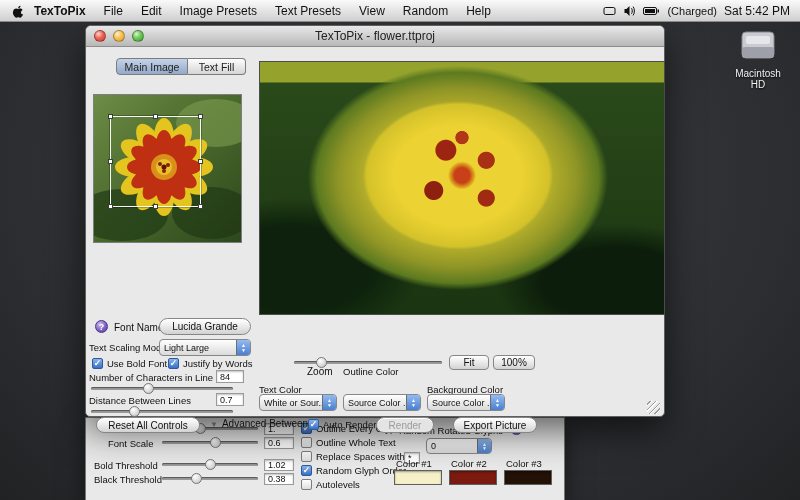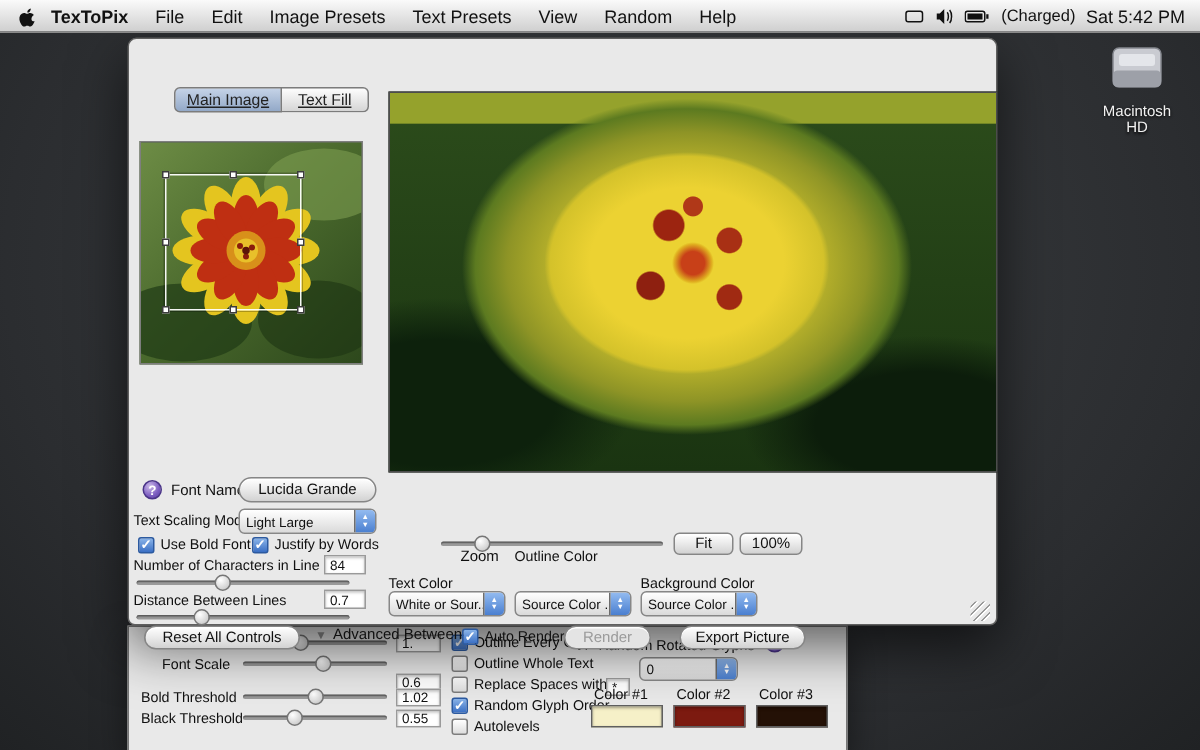--- a/index.html
+++ b/index.html
@@ -32,21 +32,21 @@
   .lights{position:absolute;left:8px;top:4px;display:flex;gap:7px;}
   .light{width:12px;height:12px;border-radius:50%;box-sizing:border-box;border:1px solid rgba(0,0,0,.3);}
   .light.red{background:radial-gradient(circle at 35% 30%,#ffd5cf,#ef6156 45%,#c93a2e);}
   .light.yellow{background:radial-gradient(circle at 35% 30%,#fff0c8,#f6c04f 45%,#d99b27);}
   .light.green{background:radial-gradient(circle at 35% 30%,#d6f5c8,#6cc957 45%,#3f9c33);}
   .content{position:absolute;left:0;top:20px;right:0;bottom:0;}
 
   
   .tab{position:absolute;height:17px;box-sizing:border-box;border:1px solid #7c7c7c;
     background:linear-gradient(#fdfdfd,#d5d5d5);font-size:10.5px;display:flex;align-items:center;
-    justify-content:center;color:#222;text-decoration:underline;}
+    justify-content:center;color:#222;}
   .tab.sel{background:linear-gradient(#c5d3e7,#93a9c8);}
   .tab.first{border-radius:4px 0 0 4px;}
   .tab.last{border-radius:0 4px 4px 0;border-left:none;}
 
   
   .thumb{position:absolute;left:7px;top:48px;width:147px;height:147px;border:1px solid #7e7e7e;
     overflow:hidden;background:#44632c;}
   .marquee{position:absolute;left:16px;top:21px;width:89px;height:89px;border:1px solid rgba(255,255,255,.95);
     box-shadow:0 0 0 1px rgba(0,0,0,.25);}
   .handle{position:absolute;width:5px;height:5px;background:#fff;border:1px solid #3c3c3c;box-sizing:border-box;}
@@ -155,20 +155,28 @@
   <div class="hd">
     <svg width="40" height="32" viewBox="0 0 40 32">
       <rect x="4" y="2" width="32" height="26" rx="4" fill="#c9cbd1" stroke="#85888f"></rect>
       <rect x="4" y="17" width="32" height="11" rx="3" fill="#9da0a8"></rect>
       <rect x="8" y="6" width="24" height="8" rx="2" fill="#e4e6ea"></rect>
     </svg>
     <div class="hd-label">Macintosh HD</div>
   </div>
 
   <div class="window">
+    <div class="titlebar">
+      <span class="lights">
+        <span class="light red"></span>
+        <span class="light yellow"></span>
+        <span class="light green"></span>
+      </span>
+      <span>TexToPix - flower.ttproj</span>
+    </div>
 
     <div class="content">
 
       <span class="tab sel first" style="left:30px;top:12px;width:72px;">
         <span>Main Image</span>
       </span>
       <span class="tab last" style="left:102px;top:12px;width:58px;">
         <span>Text Fill</span>
       </span>
 
@@ -335,40 +343,40 @@
     </span>
     <span class="field" style="left:178px;top:5px;width:30px;height:12px;">
       <span>1.</span>
     </span>
 
     <span class="lab mid" style="left:22px;top:20px;">Font Scale</span>
     <span class="slider" style="left:76px;top:19px;width:96px;">
       <span class="track"></span>
         <span class="sthumb" style="left:55%;"></span>
     </span>
-    <span class="field" style="left:178px;top:19px;width:30px;height:12px;margin-top:12px;">
+    <span class="field" style="left:178px;top:19px;width:30px;height:12px;">
       <span>0.6</span>
     </span>
 
     <span class="lab mid" style="left:8px;top:42px;">Bold Threshold</span>
     <span class="slider" style="left:76px;top:41px;width:96px;">
       <span class="track"></span>
         <span class="sthumb" style="left:50%;"></span>
     </span>
     <span class="field" style="left:178px;top:41px;width:30px;height:12px;">
       <span>1.02</span>
     </span>
 
     <span class="lab mid" style="left:8px;top:56px;">Black Threshold</span>
     <span class="slider" style="left:76px;top:55px;width:96px;">
       <span class="track"></span>
         <span class="sthumb" style="left:35%;"></span>
     </span>
     <span class="field" style="left:178px;top:55px;width:30px;height:12px;">
-      <span>0.55</span>
+      <span>0.38</span>
     </span>
 
     <span class="cb on" style="left:215px;top:5px;">
       <span class="box"></span>
       <span>Outline Every Glyph</span>
     </span>
     <span class="cb" style="left:215px;top:19px;">
       <span class="box"></span>
       <span>Outline Whole Text</span>
     </span>

